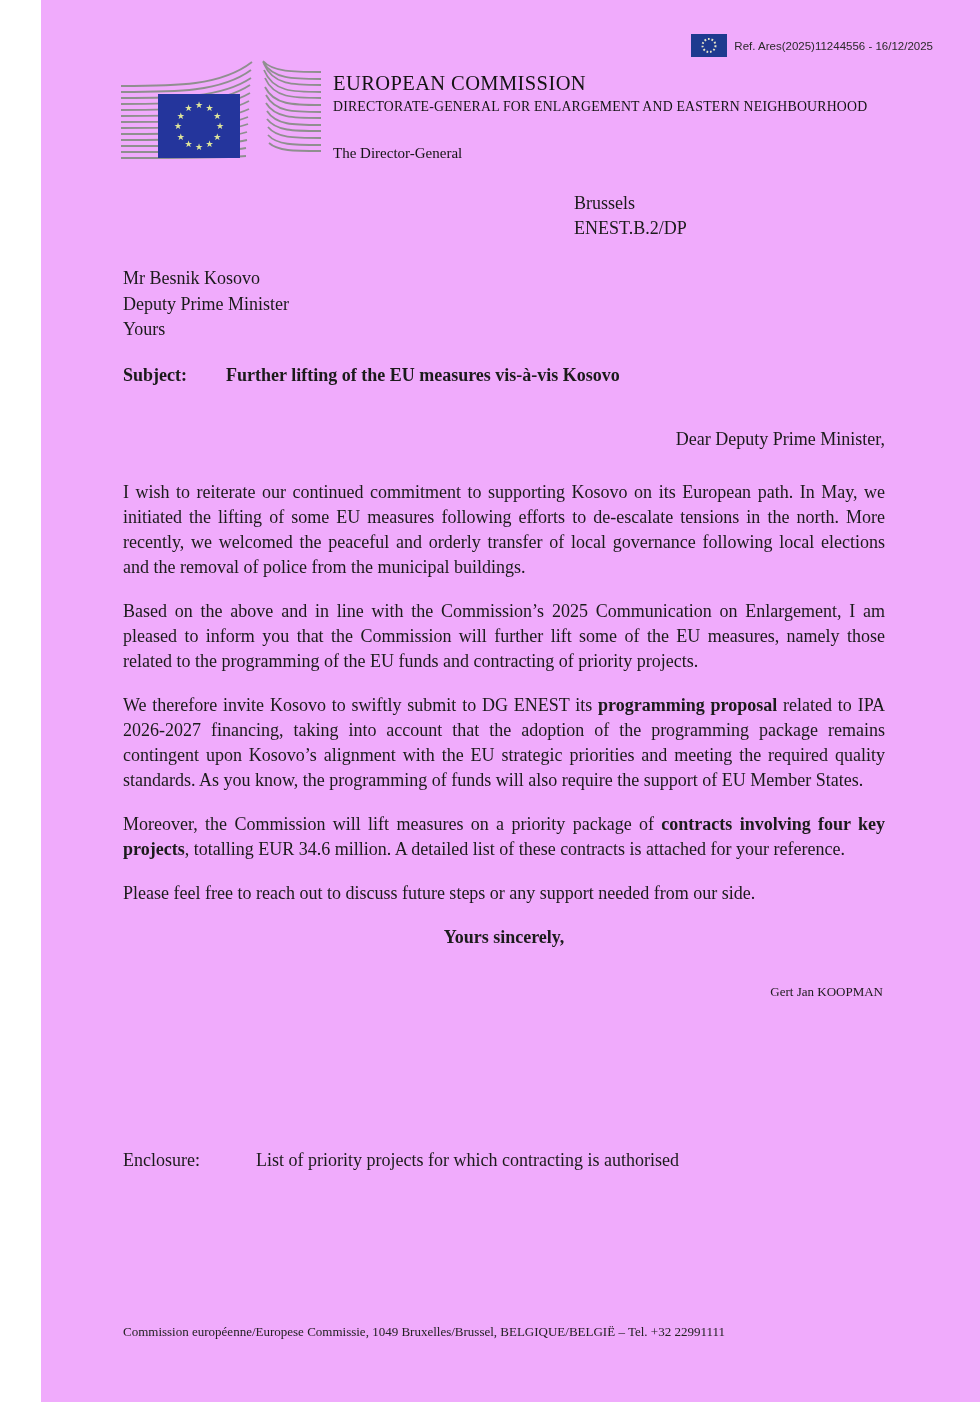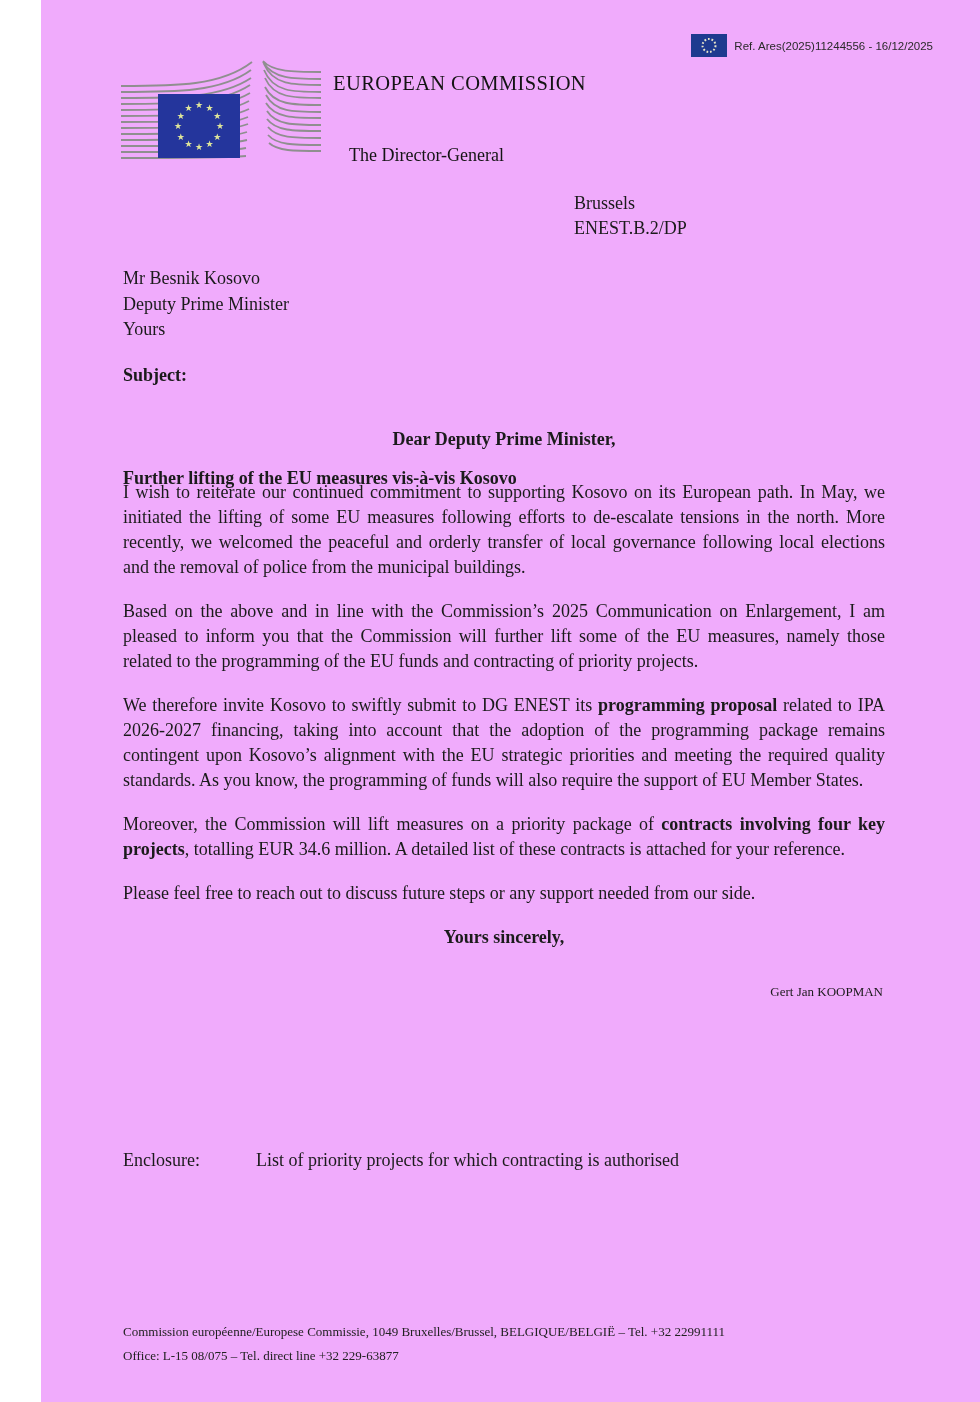--- a/index.html
+++ b/index.html
@@ -24,35 +24,35 @@
   .ec-logo{position:absolute;left:80px;top:60px;}
   
   .header-text{position:absolute;left:292px;top:72px;}
   .org-title{
     font-size:20.5px;letter-spacing:.4px;font-weight:400;
     margin:0;color:#141414;
   }
   .org-sub{
     font-size:13.8px;letter-spacing:.2px;margin-top:4px;color:#141414;
   }
-  .dg-title{position:absolute;left:308px;top:145px;font-size:18px;color:#141414;}
+  .dg-title{position:absolute;left:292px;top:145px;font-size:15px;color:#141414;}
   
   .dateline{position:absolute;left:533px;top:191px;font-size:18px;line-height:25px;}
   
   .recipient{position:absolute;left:82px;top:266px;font-size:18px;line-height:25.5px;}
   
   .subject-row{
     position:absolute;left:82px;top:365px;width:762px;
-    display:flex;font-size:18px;font-weight:bold;flex-direction:column;
+    display:flex;font-size:18px;font-weight:bold;
   }
   .subject-label{flex:0 0 103px;}
   
   .body-block{position:absolute;left:82px;top:427px;width:762px;font-size:18px;line-height:25px;}
   .body-block p{margin:0 0 19px 0;text-align:justify;}
-  .body-block p.salutation{text-align:center;margin-bottom:28px;font-weight:bold;}
+  .body-block p.salutation{text-align:right;margin-bottom:28px;}
   .body-block p.closing{text-align:center;margin:0;font-weight:bold;}
   .signature{margin-top:29px;text-align:right;padding-right:2px;font-size:13px;}
   
   .enclosure-row{
     position:absolute;left:82px;top:1150px;width:800px;
     display:flex;font-size:18px;
   }
   .enclosure-label{flex:0 0 133px;}
   
   .footer{
@@ -116,20 +116,21 @@
         <text x="67.5" y="87.4" text-anchor="middle" font-size="9" fill="#dfe69a">★</text>
         <text x="59.8" y="79.7" text-anchor="middle" font-size="9" fill="#dfe69a">★</text>
         <text x="57.0" y="69.2" text-anchor="middle" font-size="9" fill="#dfe69a">★</text>
         <text x="59.8" y="58.7" text-anchor="middle" font-size="9" fill="#dfe69a">★</text>
         <text x="67.5" y="51.0" text-anchor="middle" font-size="9" fill="#dfe69a">★</text>
       </g>
   </svg>
 
   <div class="header-text">
     <div class="org-title">EUROPEAN COMMISSION</div>
+    <div class="org-sub">DIRECTORATE-GENERAL FOR ENLARGEMENT AND EASTERN NEIGHBOURHOOD</div>
   </div>
   <div class="dg-title">The Director-General</div>
 
   <div class="dateline">
     <div>Brussels</div>
     <div>ENEST.B.2/DP</div>
   </div>
 
   <div class="recipient" id="recipient-block">
       <div>Mr Besnik Kosovo</div>
@@ -155,16 +156,15 @@
     <div class="signature">Gert Jan KOOPMAN</div>
   </div>
 
   <div class="enclosure-row">
     <span class="enclosure-label">Enclosure:</span>
     <span>List of priority projects for which contracting is authorised</span>
   </div>
 
   <div class="footer">
     <div>Commission européenne/Europese Commissie, 1049 Bruxelles/Brussel, BELGIQUE/BELGIË – Tel. +32 22991111</div>
-    <div>Office: L-15 08/075 – Tel. direct line +32 229-63877</div>
   </div>
 
 </div>
 
 </body></html>

